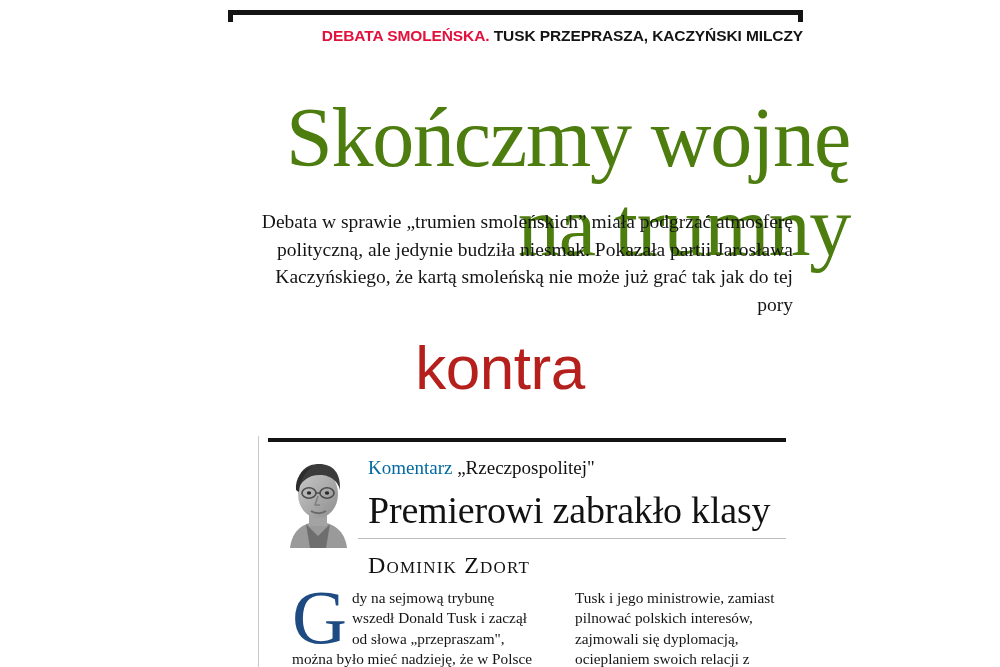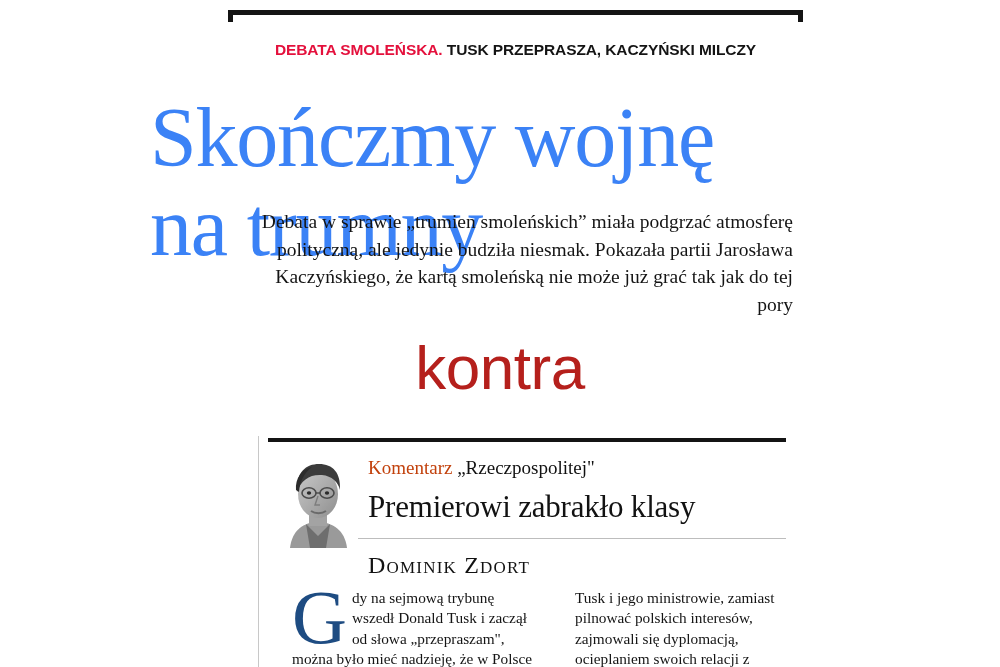--- a/index.html
+++ b/index.html
@@ -46,46 +46,46 @@
     position: absolute;
     top: 0;
     width: 5px;
     height: 12px;
     background: #141414;
   }
   .kicker-rule .tick-left { left: 0; }
   .kicker-rule .tick-right { right: 0; }
 
   .kicker-text {
-    margin-top: 22px;
-    text-align: center;
+    margin-top: 8px;
+    text-align: right;
     font-family: "Liberation Sans", sans-serif;
     font-weight: bold;
     font-size: 15.5px;
     letter-spacing: -0.1px;
     color: #141414;
     white-space: nowrap;
   }
   .kicker-text .lead {
     color: #E4103C;
   }
 
   
   .headline {
     position: absolute;
     left: 150px;
     top: 42px;
     width: 700px;
-    text-align: left;
+    text-align: right;
     font-family: "Liberation Serif", serif;
     font-weight: normal;
     font-size: 84px;
     line-height: 0.96;
     letter-spacing: -1.2px;
-    color: #3b82f6;
+    color: #4d7c0f;
   }
   .headline .l1 { display: block; }
   .headline .l2 { display: block; margin-top: 8px; }
 
   
   .lead-para {
     position: absolute;
     left: 245px;
     top: 208px;
     width: 548px;
@@ -141,26 +141,26 @@
     top: 22px;
     width: 418px;
   }
   .com-kicker {
     font-family: "Liberation Serif", serif;
     font-size: 19px;
     line-height: 1.1;
     color: #111111;
   }
   .com-kicker .red {
-    color: #c2410c;
+    color: #0369a1;
   }
   .com-title {
     margin-top: 12px;
     font-family: "Liberation Serif", serif;
-    font-size: 31px;
+    font-size: 38px;
     line-height: 1.05;
     letter-spacing: -0.2px;
     color: #121212;
     white-space: nowrap;
   }
   .com-thinrule {
     position: absolute;
     left: 100px;
     top: 102px;
     width: 428px;

